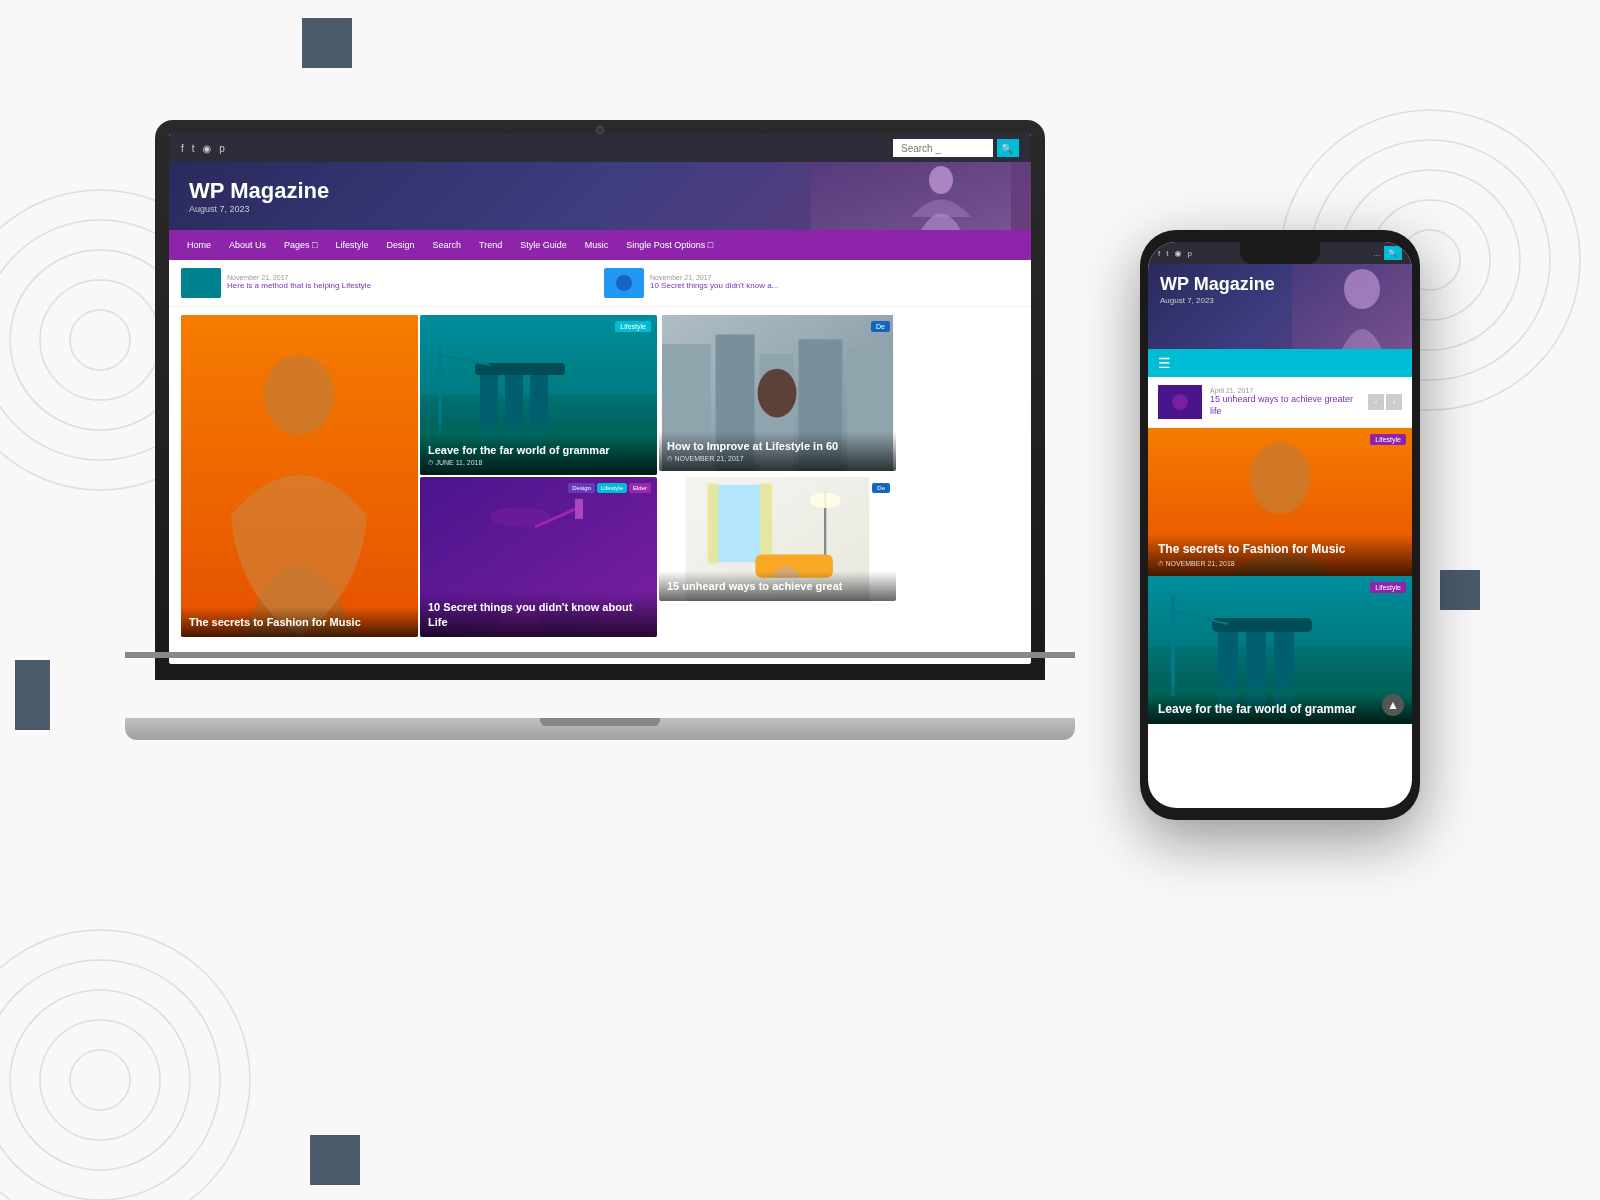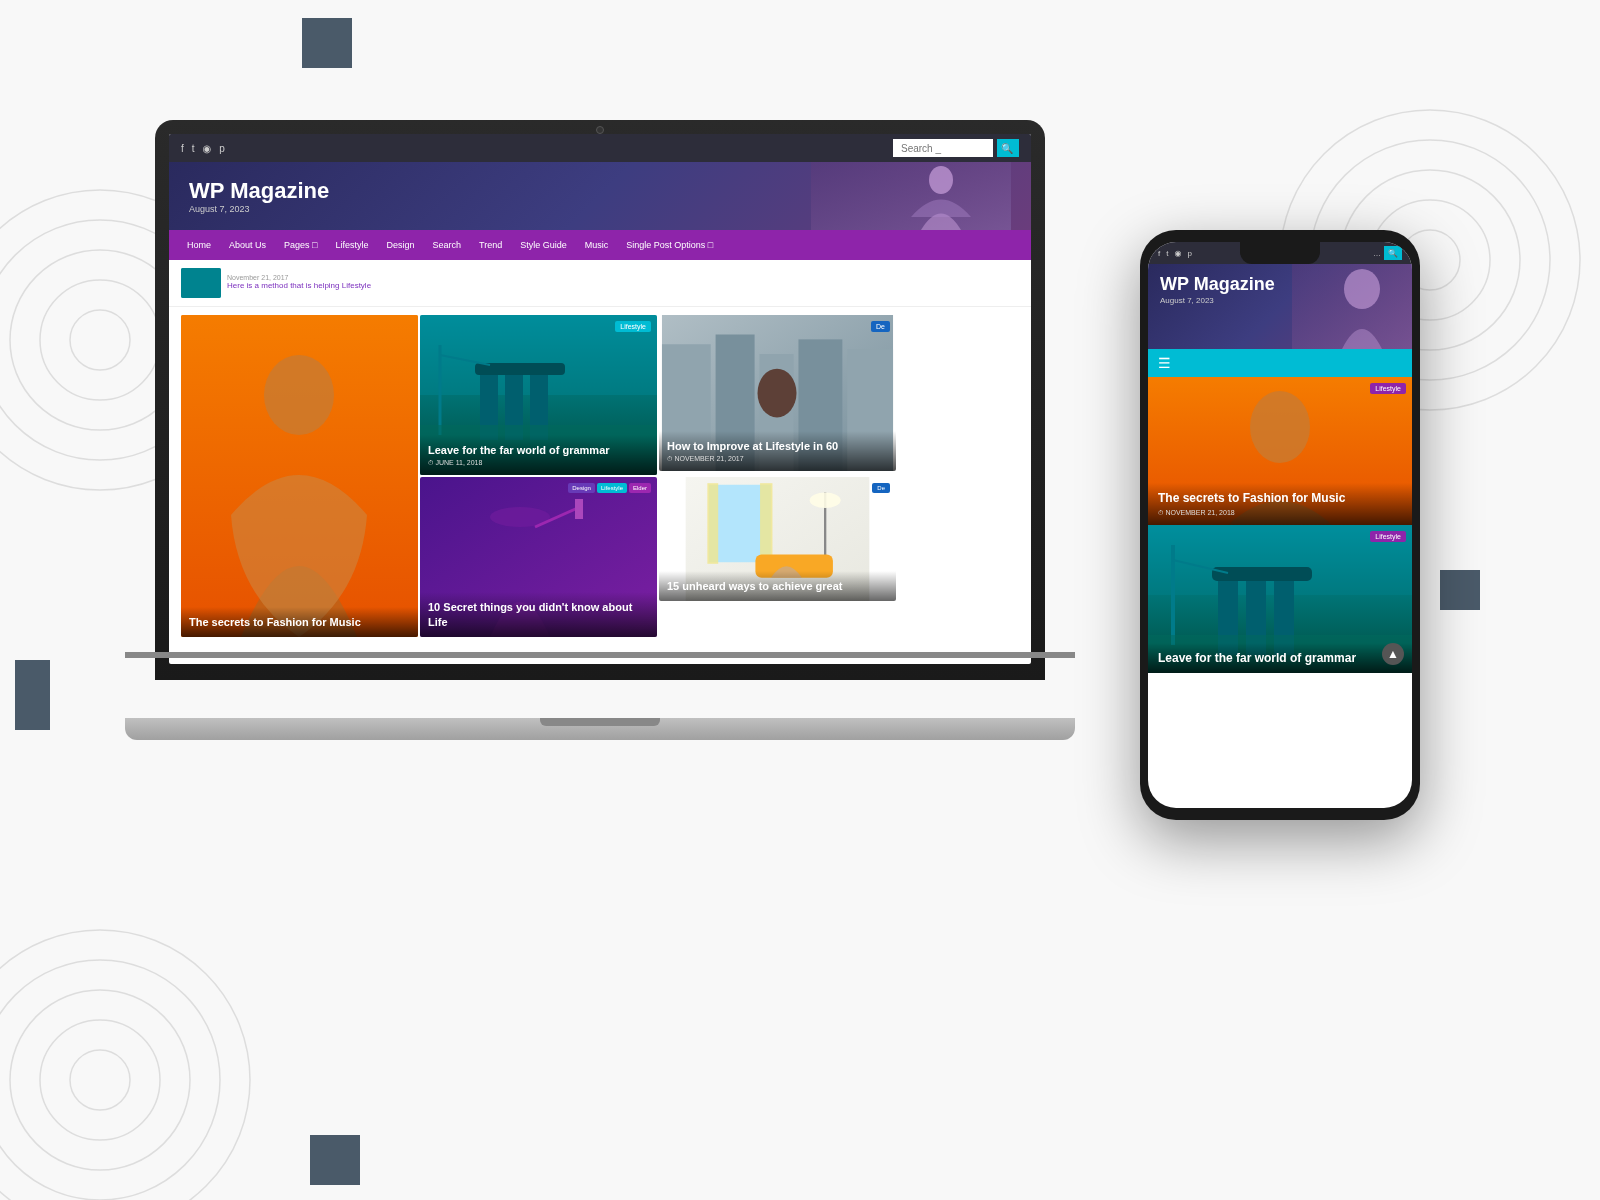--- a/index.html
+++ b/index.html
@@ -654,20 +654,32 @@
             <svg width="40" height="30">
                 <rect width="40" height="30" fill="#00838f"></rect>
               </svg>
           </div>
           <div class="ls-rp-info">
             <div class="ls-rp-date">November 21, 2017</div>
             <div class="ls-rp-title">Here is a method that is helping Lifestyle</div>
           </div>
         </div>
 
+        <div class="ls-recent-post">
+          <div class="ls-rp-thumb">
+            <svg width="40" height="30">
+                <rect width="40" height="30" fill="#2196f3"></rect>
+                <circle cx="20" cy="15" r="8" fill="#1565c0"></circle>
+              </svg>
+          </div>
+          <div class="ls-rp-info">
+            <div class="ls-rp-date">November 21, 2017</div>
+            <div class="ls-rp-title">10 Secret things you didn't know a...</div>
+          </div>
+        </div>
       </div>
 
       <div class="ls-grid">
 
         <div class="ls-card ls-card-tall bg-orange" style="grid-row: span 2; height: 322px;">
           <svg width="237" height="322" viewBox="0 0 237 322" style="position:absolute;top:0;left:0;width:100%;height:100%;">
             <defs>
               <linearGradient id="og1" x1="0" y1="0" x2="0" y2="1">
                 <stop offset="0%" stop-color="#f57c00"></stop>
                 <stop offset="100%" stop-color="#e65100"></stop>
@@ -839,20 +851,37 @@
           <rect width="120" height="85" fill="url(#phgrad)"></rect>
           <ellipse cx="70" cy="25" rx="18" ry="20" fill="#c9a0dc" opacity="0.6"></ellipse>
           <path d="M50 85 Q70 45 90 85Z" fill="#c9a0dc" opacity="0.4"></path>
         </svg>
       </div>
 
       <div class="ps-navbar">
         <span class="ps-menu-icon">☰</span>
       </div>
 
+      <div class="ps-recent-post">
+        <div class="ps-rp-thumb">
+          <svg width="44" height="34">
+              <rect width="44" height="34" fill="#4a148c"></rect>
+              <circle cx="22" cy="17" r="8" fill="#7b1fa2"></circle>
+            </svg>
+        </div>
+        <div>
+          <div class="ps-rp-date">April 21, 2017</div>
+          <div class="ps-rp-title">15 unheard ways to achieve greater life</div>
+        </div>
+
+        <div style="margin-left:auto; display:flex; gap:2px;">
+          <span style="background:#ccc; color:#fff; font-size:8px; width:16px; height:16px; display:flex; align-items:center; justify-content:center; cursor:pointer;">‹</span>
+          <span style="background:#ccc; color:#fff; font-size:8px; width:16px; height:16px; display:flex; align-items:center; justify-content:center; cursor:pointer;">›</span>
+        </div>
+      </div>
 
       <div class="ps-card">
         <svg width="264" height="148" viewBox="0 0 264 148" style="display:block;width:100%;height:100%;">
           <defs>
             <linearGradient id="pog1" x1="0" y1="0" x2="0" y2="1">
               <stop offset="0%" stop-color="#f57c00"></stop>
               <stop offset="100%" stop-color="#e65100"></stop>
             </linearGradient>
           </defs>
           <rect width="264" height="148" fill="url(#pog1)"></rect>

